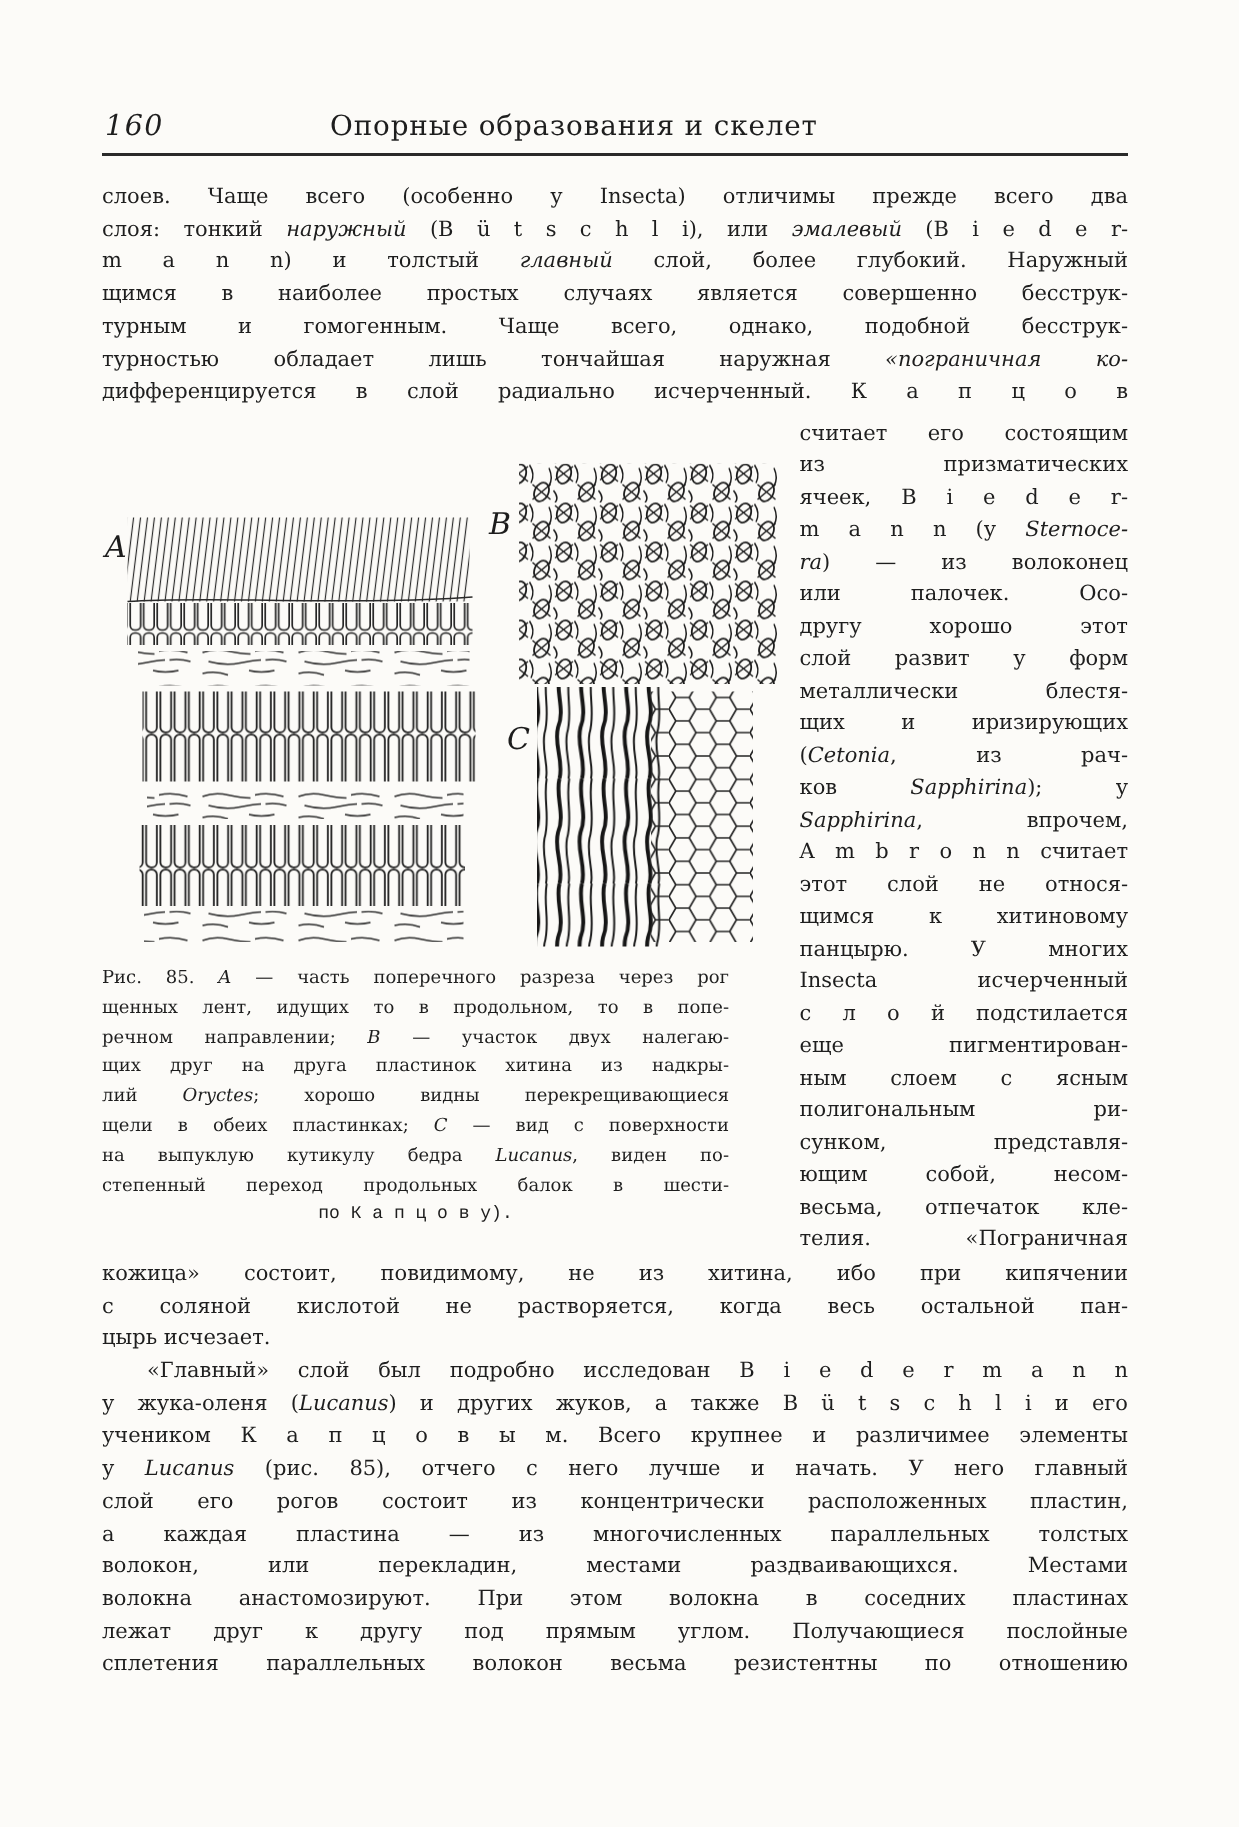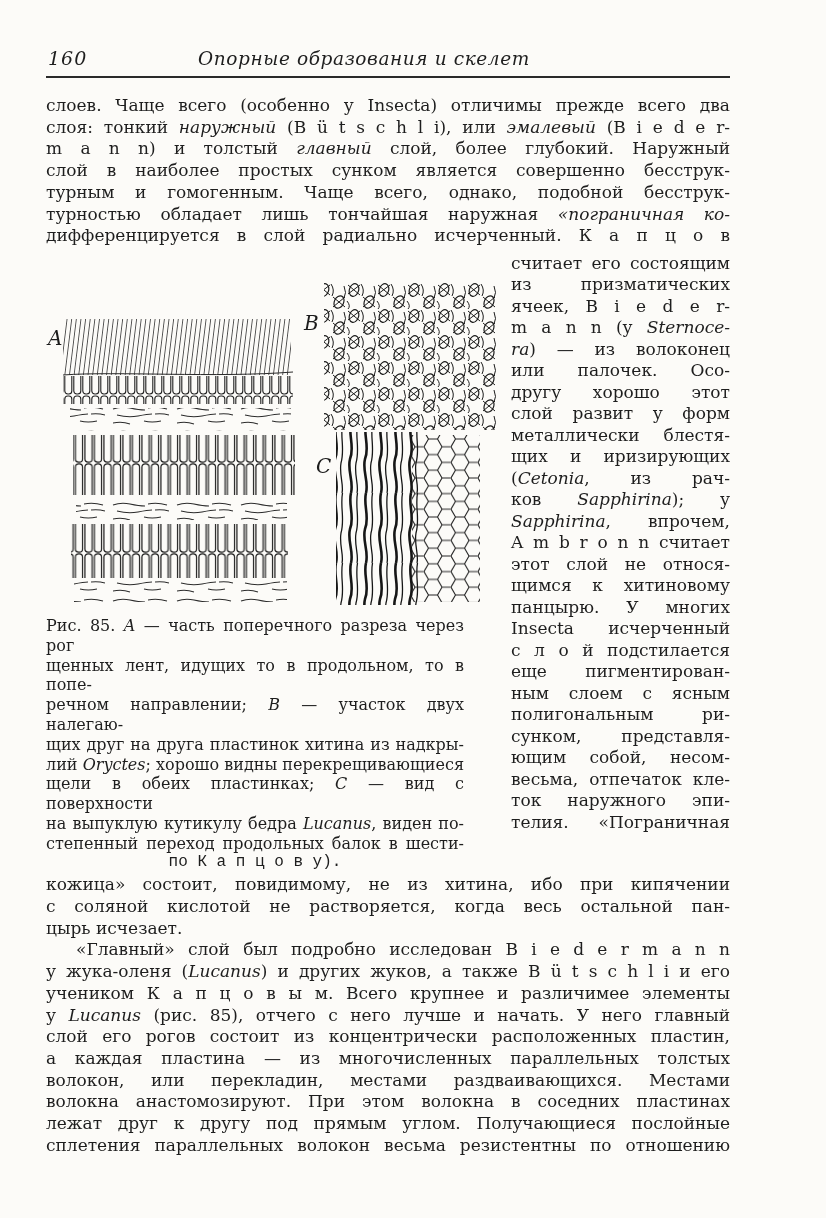--- a/index.html
+++ b/index.html
@@ -5,50 +5,50 @@
   html,body { margin:0; padding:0; background:#e8e8e6; }
   .page {
     position:relative;
     width:826px; height:1218px;
     margin:0 auto;
     background:#fcfbf8;
     color:#1e1e1e;
     font-family:"DejaVu Serif", "Liberation Serif", serif;
     overflow:hidden;
   }
-  .content { margin-left:46px; width:684px; padding-top:47px; }
+  .content { margin-left:68px; width:684px; padding-top:73px; }
 
   
   .runhead { position:relative; height:24px; }
   .pagenum {
     position:absolute; left:2px; top:0;
     font-style:italic; font-size:19px; letter-spacing:1px;
   }
   .runtitle {
     position:absolute; left:152px; top:1px;
-    font-style:italic; font-size:18.5px; letter-spacing:0.6px; white-space:nowrap;text-align:right;
+    font-size:18.5px; letter-spacing:0.6px; white-space:nowrap;text-align:right;
   }
   .headrule { margin-top:5px; border:0; border-top:2.6px solid #2a2a2a; }
 
   
-  .block { font-size:17px; line-height:21.7px; }
+  .block { font-size:14px; line-height:21.7px; }
   .tline { text-align:justify; text-align-last:justify; white-space:normal; }
   .lastleft  .tline:last-child { text-align-last:left; }
   .lastcenter .tline:last-child { text-align-last:center;font-family:Liberation Mono, monospace; }
   .firstindent .tline:first-child { text-indent:30px; }
 
   .para1 { margin-top:17px; }
 
   
   .mid { display:flex; justify-content:space-between; margin-top:6px; }
   .figcol { width:455px; }
   .figcol svg { display:block; margin-top:30px; }
   .caption {
     width:418px; margin-top:3px;
-    font-size:16px; line-height:19.8px;
+    font-size:12px; line-height:19.8px;
   }
   .rightcol { width:219px; line-height:21.5px; }
 
   .para2 { margin-top:1px; }
   .para3 { margin-top:0; }
 
   .figlabel {
     font-family:"DejaVu Serif", "Liberation Serif", serif;
     font-style:italic; font-size:20px; fill:#1c1c1c;
   }
@@ -62,21 +62,21 @@
     <div class="runhead">
       <span class="pagenum">160</span>
       <span class="runtitle">Опорные образования и скелет</span>
     </div>
     <hr class="headrule">
 
     <div class="block para1">
         <div class="tline">слоев. Чаще всего (особенно у Insecta) отличимы прежде всего два</div>
         <div class="tline">слоя: тонкий <i>наружный</i> (B ü t s c h l i), или <i>эмалевый</i> (B i e d e r-</div>
         <div class="tline">m a n n) и толстый <i>главный</i> слой, более глубокий. Наружный</div>
-        <div class="tline">слой в наиболее простых сунком является совершенно бесструк-</div>
+        <div class="tline">щимся в наиболее простых случаях является совершенно бесструк-</div>
         <div class="tline">турным и гомогенным. Чаще всего, однако, подобной бесструк-</div>
         <div class="tline">турностью обладает лишь тончайшая наружная <i>«пограничная ко-</i></div>
         <div class="tline">дифференцируется в слой радиально исчерченный. К а п ц о в</div>
       </div>
 
     <div class="mid">
       <div class="figcol">
 
         <svg width="455" height="330" viewBox="0 0 455 330">
           <defs>
@@ -170,21 +170,20 @@
           <div class="tline">щимся к хитиновому</div>
           <div class="tline">панцырю. У многих</div>
           <div class="tline">Insecta исчерченный</div>
           <div class="tline">с л о й  подстилается</div>
           <div class="tline">еще пигментирован-</div>
           <div class="tline">ным слоем с ясным</div>
           <div class="tline">полигональным ри-</div>
           <div class="tline">сунком, представля-</div>
           <div class="tline">ющим собой, несом-</div>
           <div class="tline">весьма, отпечаток кле-</div>
-          <div class="tline">ток наружного эпи-</div>
           <div class="tline">телия. «Пограничная</div>
         </div>
     </div>
 
     <div class="block para2 lastleft">
         <div class="tline">кожица» состоит, повидимому, не из хитина, ибо при кипячении</div>
         <div class="tline">с соляной кислотой не растворяется, когда весь остальной пан-</div>
         <div class="tline">цырь исчезает.</div>
       </div>
     <div class="block para3 firstindent">

